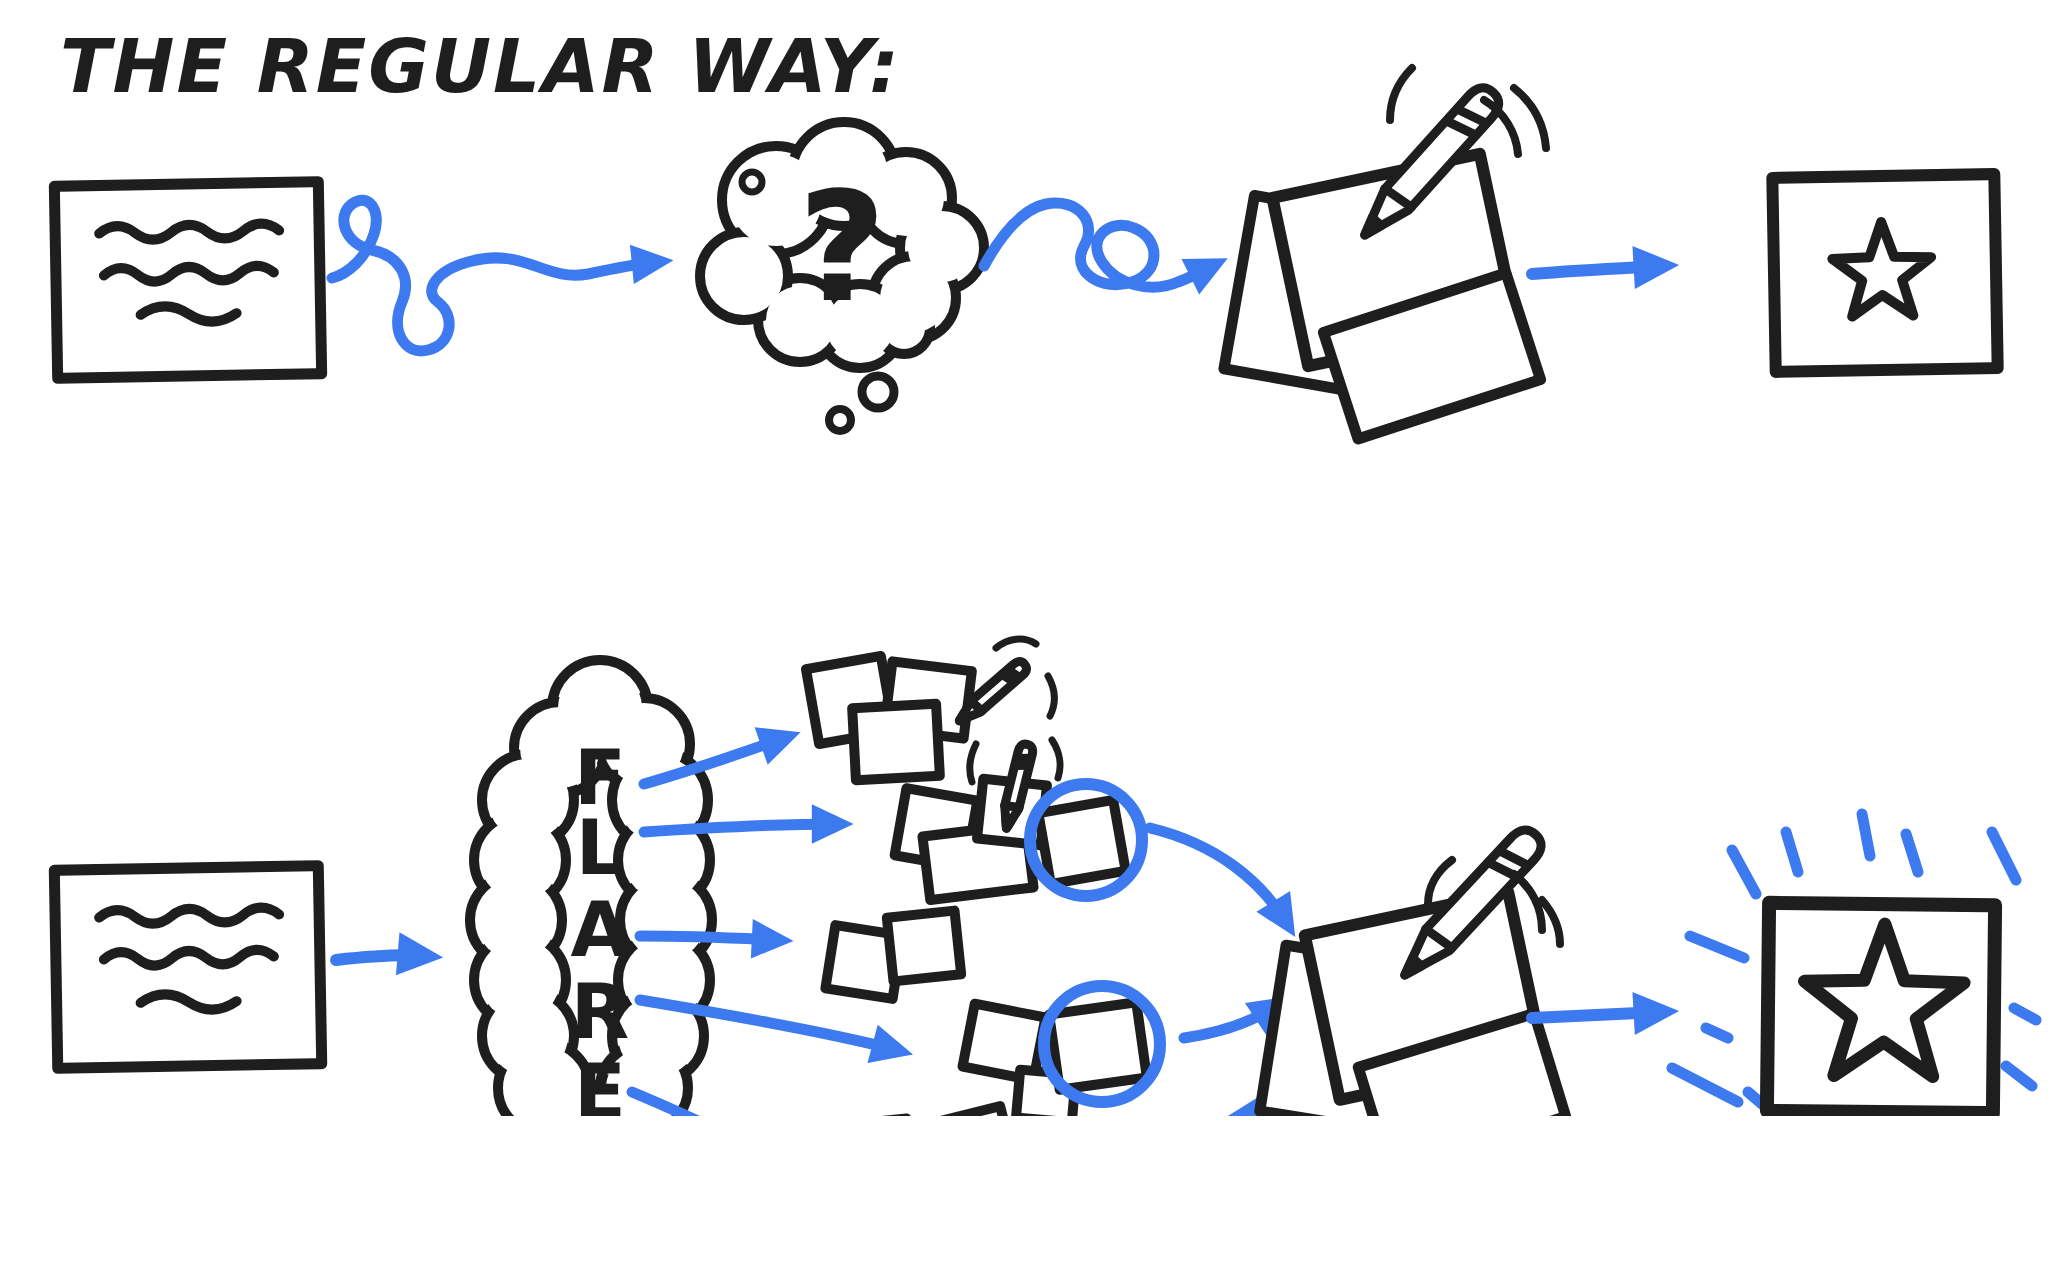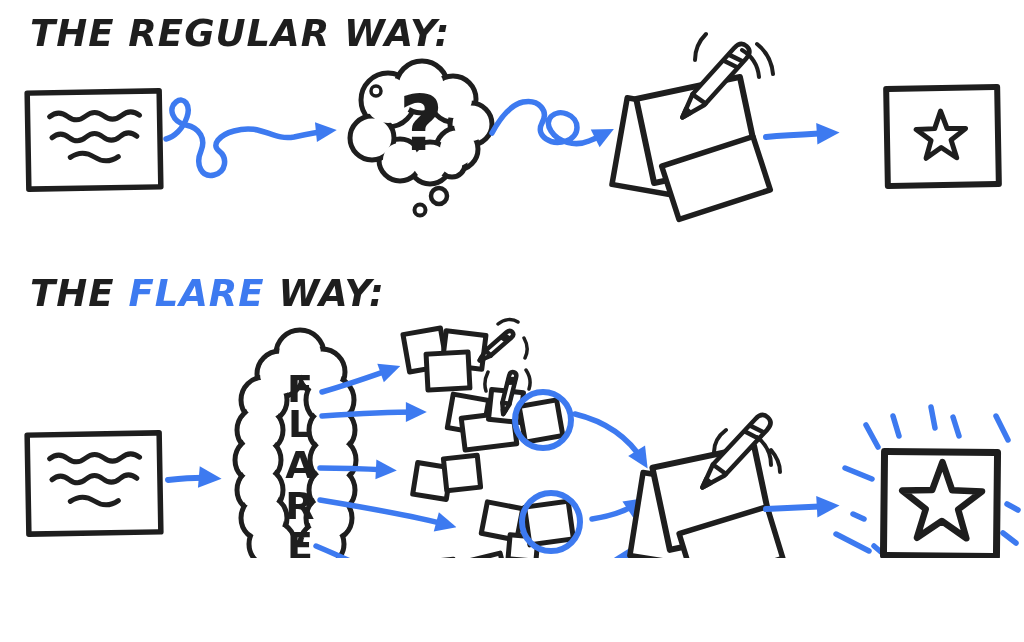--- a/index.html
+++ b/index.html
@@ -18,21 +18,20 @@
   .cloud-letter { font-family:"DejaVu Sans", sans-serif; font-weight:bold; font-size:38px; fill:#1e1e1e; }
   .qmark { font-family:"DejaVu Sans", sans-serif; font-weight:bold; font-size:76px; fill:#1e1e1e; }
 </style>
 </head>
 <body>
 
 <div class="stage">
 
   <div class="heading" id="heading-regular">THE REGULAR WAY:</div>
 
-  <div class="heading" id="heading-flare"><span>THE </span><span class="accent-text">FLARE</span><span> WAY:</span></div>
 
   <svg class="canvas" width="1024" height="642" viewBox="0 0 1024 642" xmlns="http://www.w3.org/2000/svg" xmlns:xlink="http://www.w3.org/1999/xlink">
 
     <defs>
       <marker id="ah" viewBox="0 0 10 10" refX="6" refY="5" markerWidth="4" markerHeight="4" orient="auto">
         <path d="M0.5,0.5 L10,5 L0.5,9.5 Z" fill="#3d7af0"></path>
       </marker>
       <g id="pencil-shape">
         <path d="M-8,-26 L-8,-88 Q-8,-98 0,-98 Q8,-98 8,-88 L8,-26 L0,-2 Z" fill="#ffffff" stroke="#1e1e1e" stroke-linejoin="round" stroke-linecap="round"></path>
         <path d="M-8,-26 L8,-28" stroke="#1e1e1e" fill="none" stroke-linecap="round"></path>

